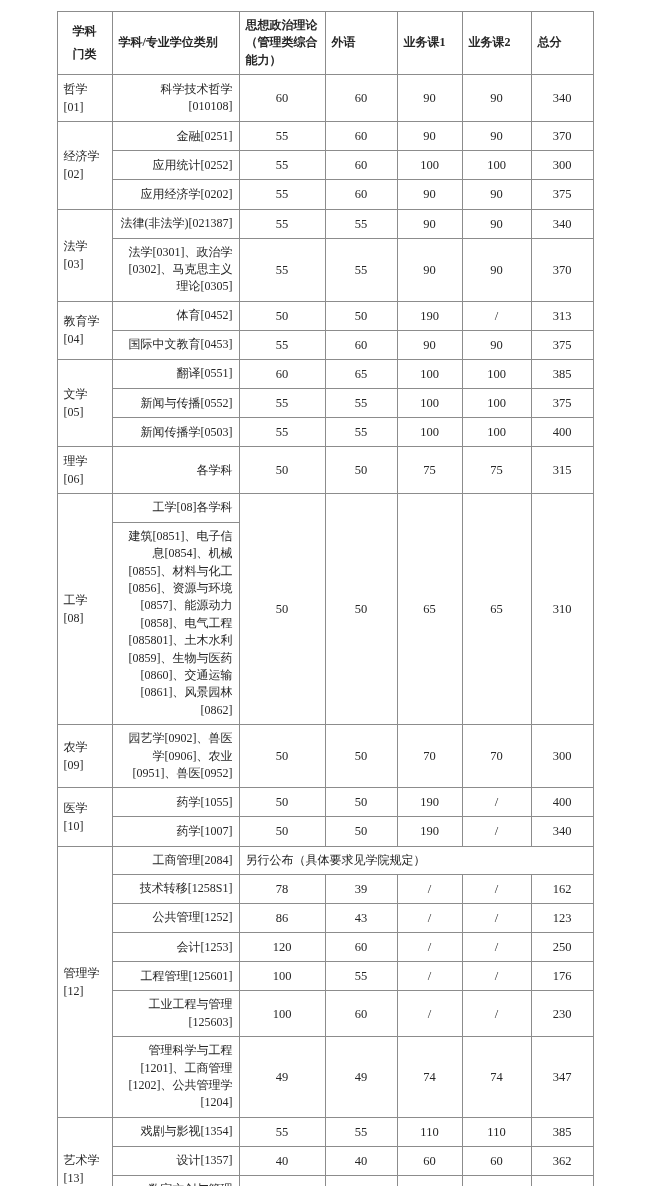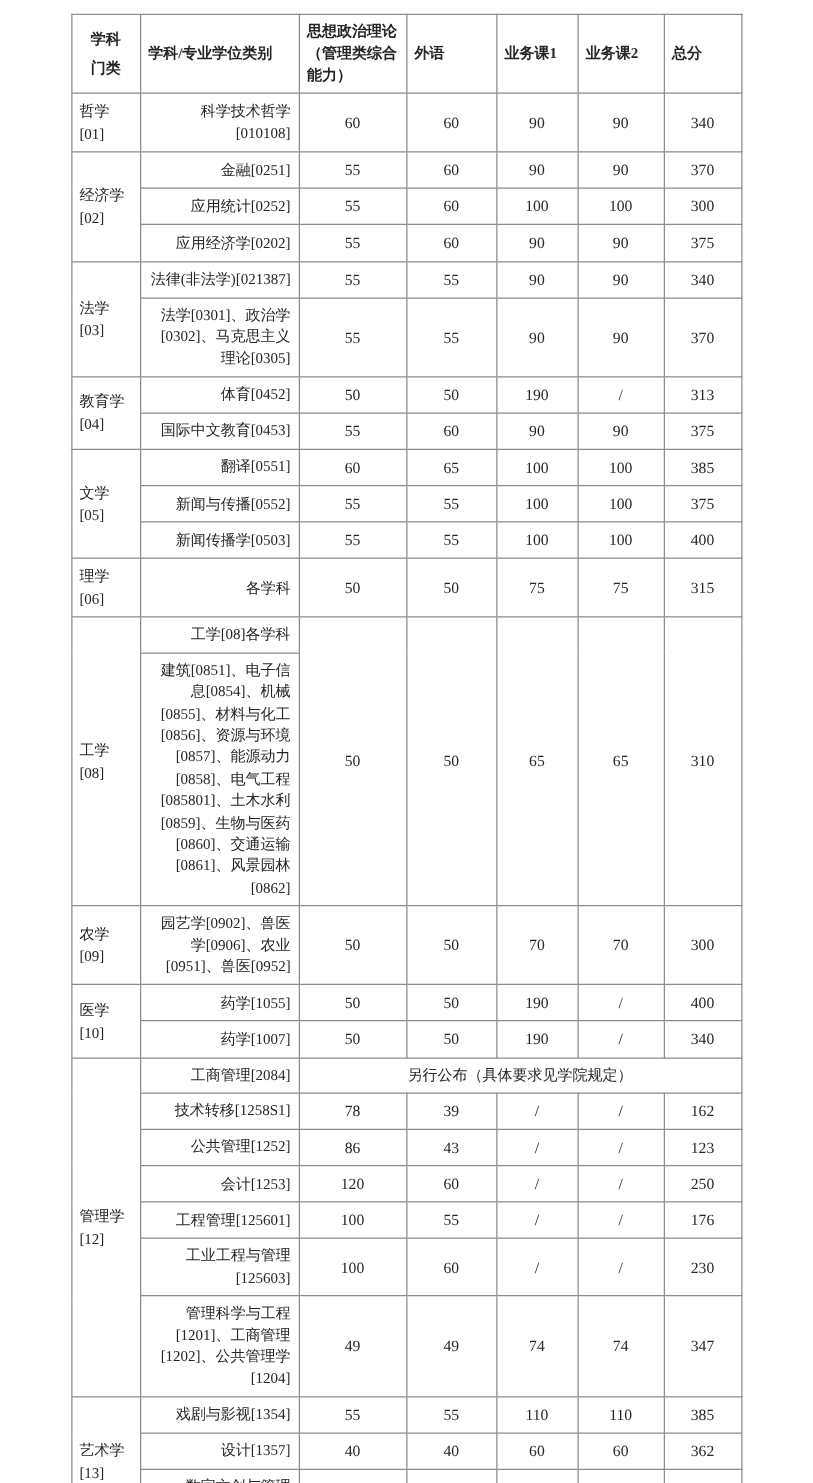--- a/index.html
+++ b/index.html
@@ -59,21 +59,21 @@
     margin-left: 24px;
   }
   td.major-cell {
     text-align: right;
   }
   td.score-cell {
     text-align: center;
     font-size: 12.5px;
   }
   td.note-cell {
-    text-align: center;
+    text-align: left;
     padding-left: 8px;
   }
 </style>
 </head>
 <body>
 
 <div class="page">
   <table class="score-table">
     <colgroup>
       <col style="width:55px">

